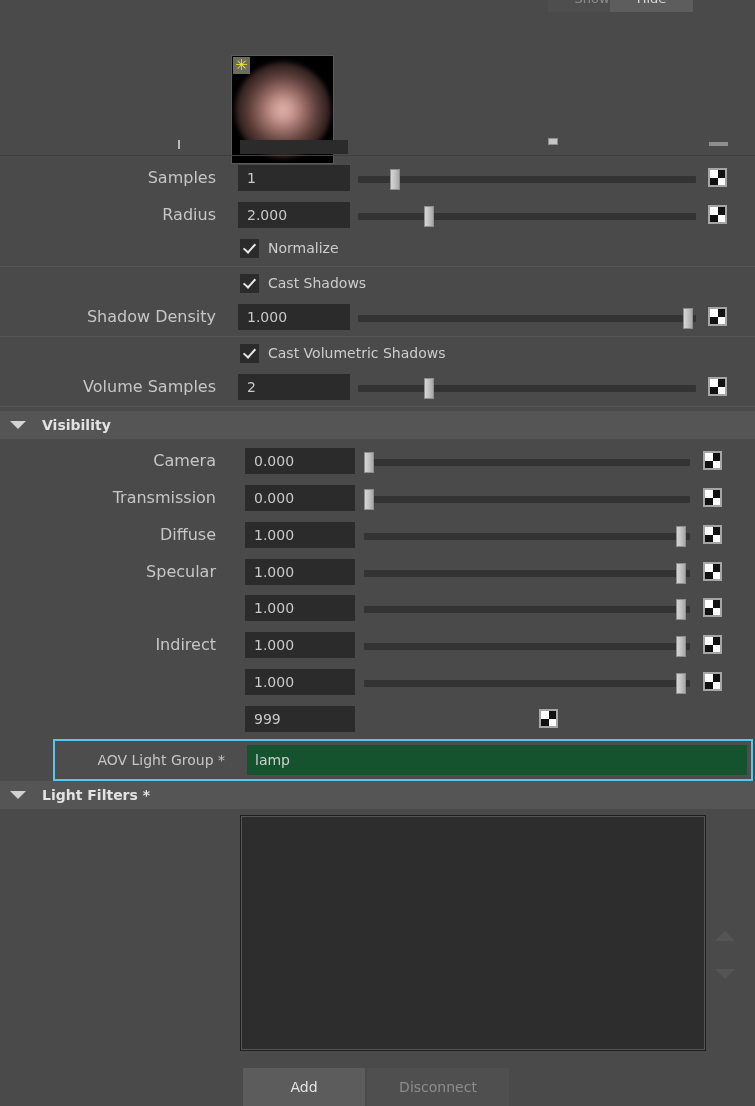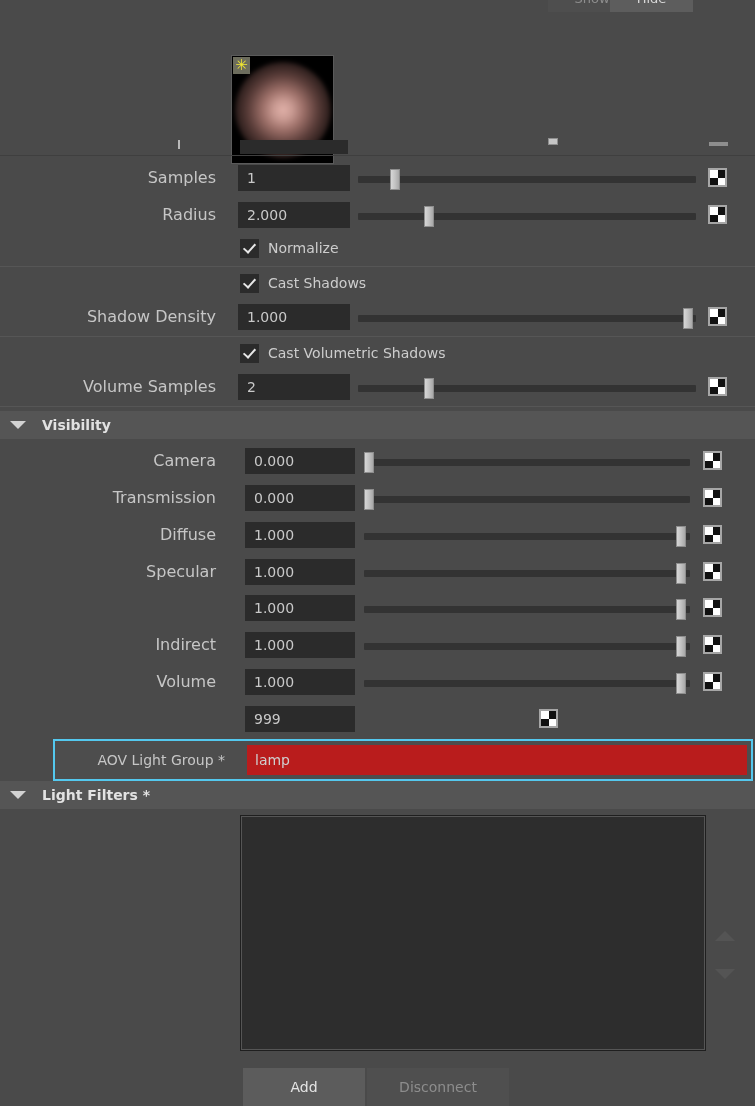--- a/index.html
+++ b/index.html
@@ -140,21 +140,21 @@
     box-sizing: border-box;
     background: #4d4d4d;
   }
   .aov-lbl {
     position: absolute; left: 0; top: 0; width: 180px; height: 38px;
     line-height: 38px; text-align: right; padding-right: 10px;
     box-sizing: border-box; font-size: 14px; color: #c6c6c6;
   }
   .aov-field {
     position: absolute; left: 192px; top: 4px; width: 500px; height: 30px;
-    background: #b91c1c; color: #cfcfcf; font-size: 14px;
+    background: #14532d; color: #cfcfcf; font-size: 14px;
     line-height: 30px; padding-left: 8px; box-sizing: border-box;
   }
 
   
   .lf-list {
     position: absolute; left: 240px; top: 815px; width: 466px; height: 236px;
     background: #2d2d2d;
     border: 1px solid #1f1f1f;
     box-shadow: inset 0 0 0 1px #555;
     box-sizing: border-box;
@@ -364,21 +364,20 @@
   <div class="handle" style="left:676px"></div>
   <div class="checker2" style="left:703px">
       <span></span>
       <span></span>
       <span></span>
       <span></span>
     </div>
 </div>
 
 <div class="row" style="top:665px">
-  <div class="lbl">Volume</div>
   <div class="field" style="left:245px;width:110px">1.000</div>
   <div class="slider" style="left:364px;width:326px"></div>
   <div class="handle" style="left:676px"></div>
   <div class="checker2" style="left:703px">
       <span></span>
       <span></span>
       <span></span>
       <span></span>
     </div>
 </div>

